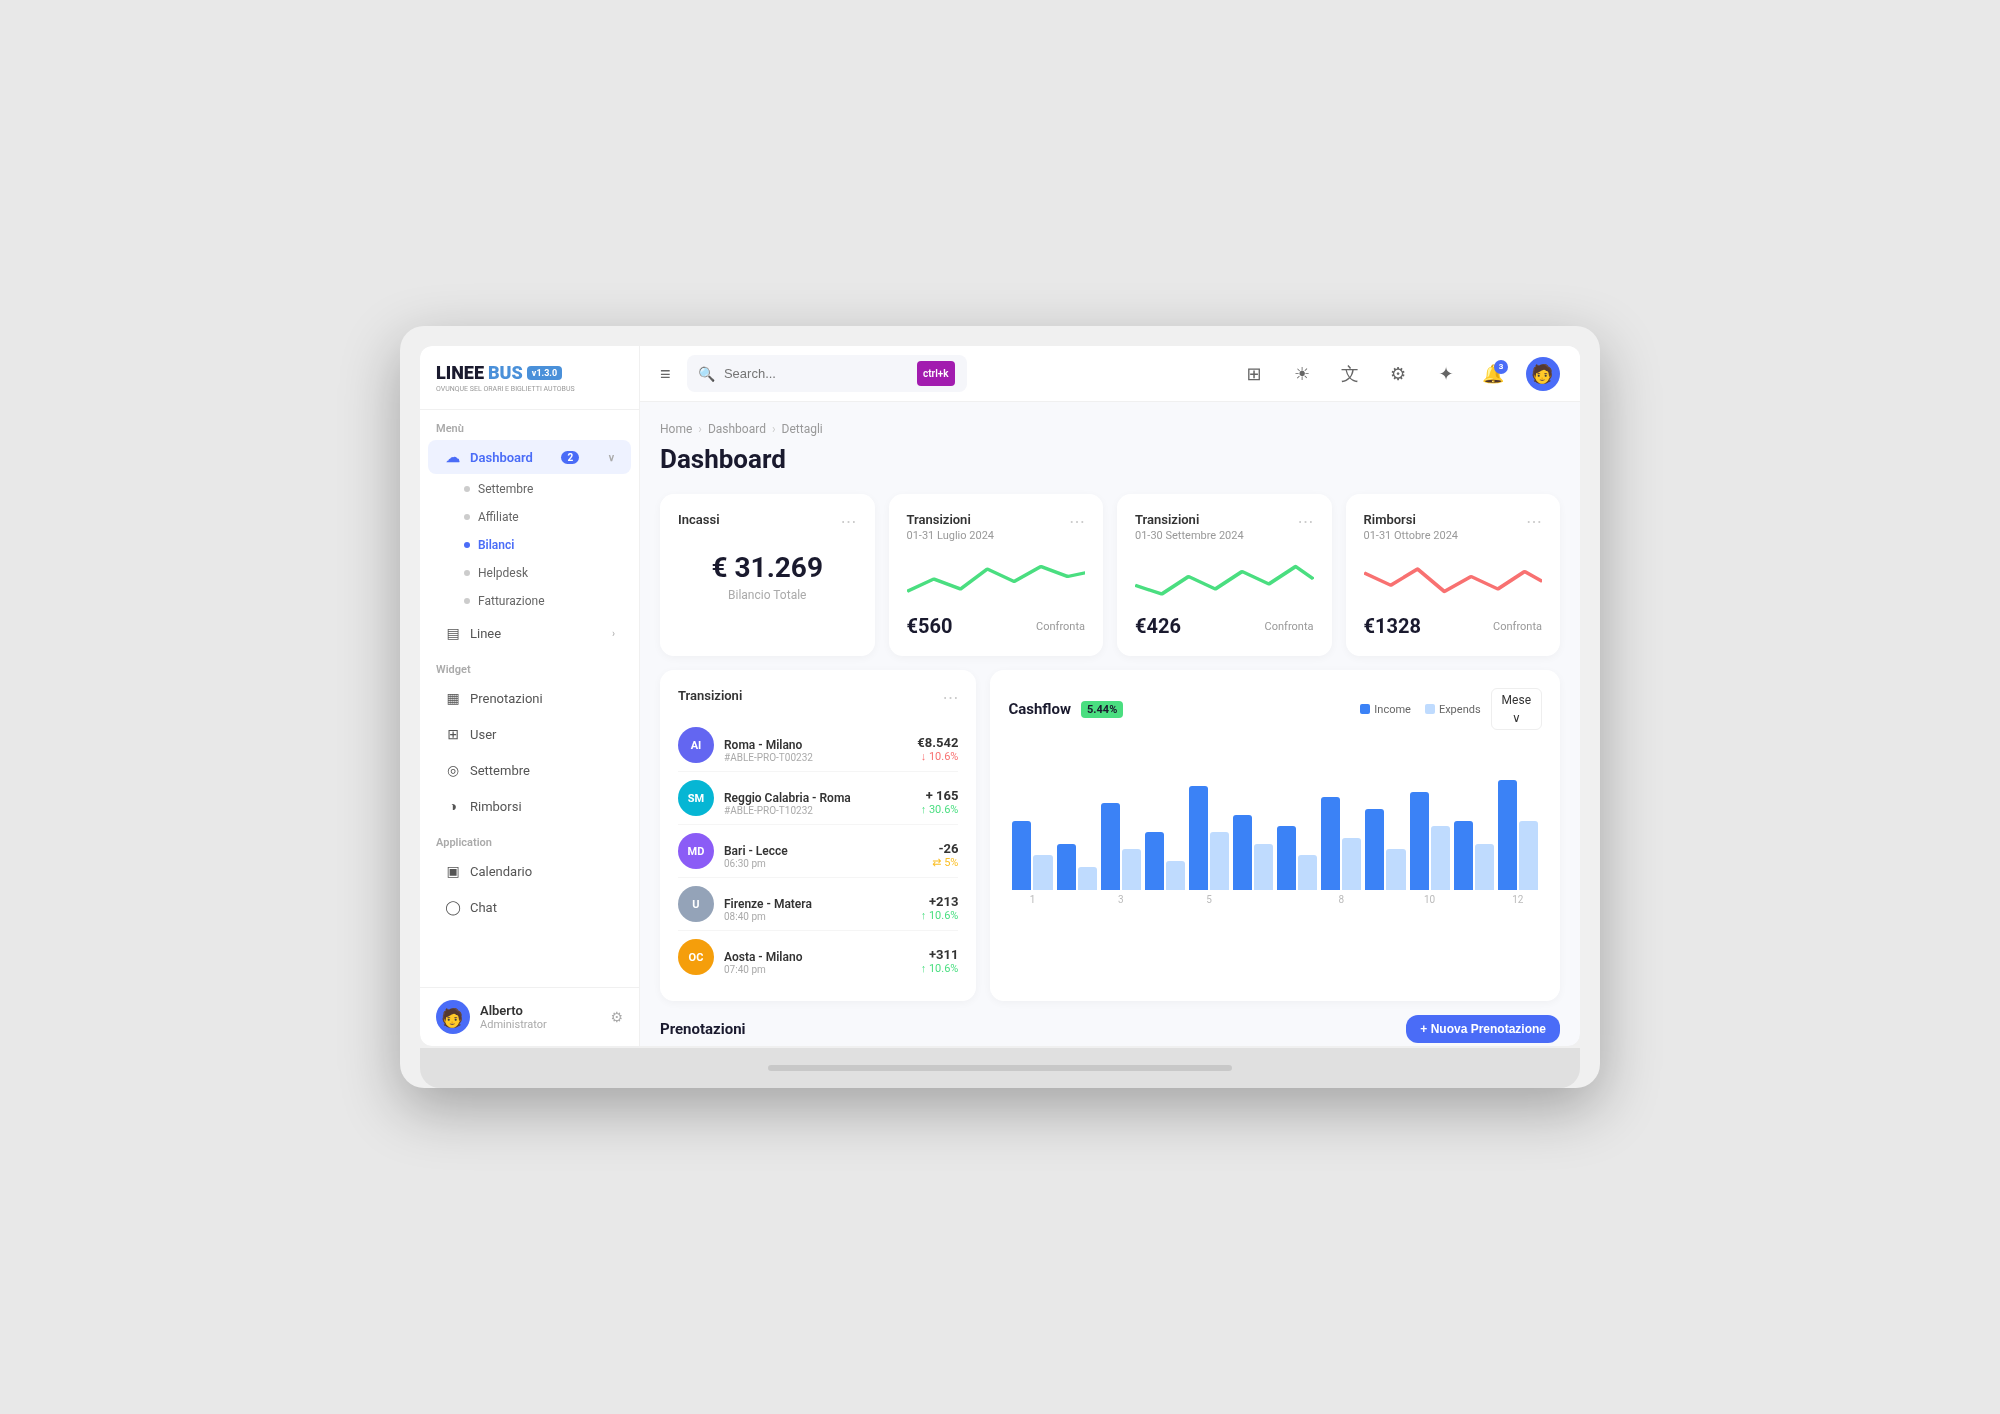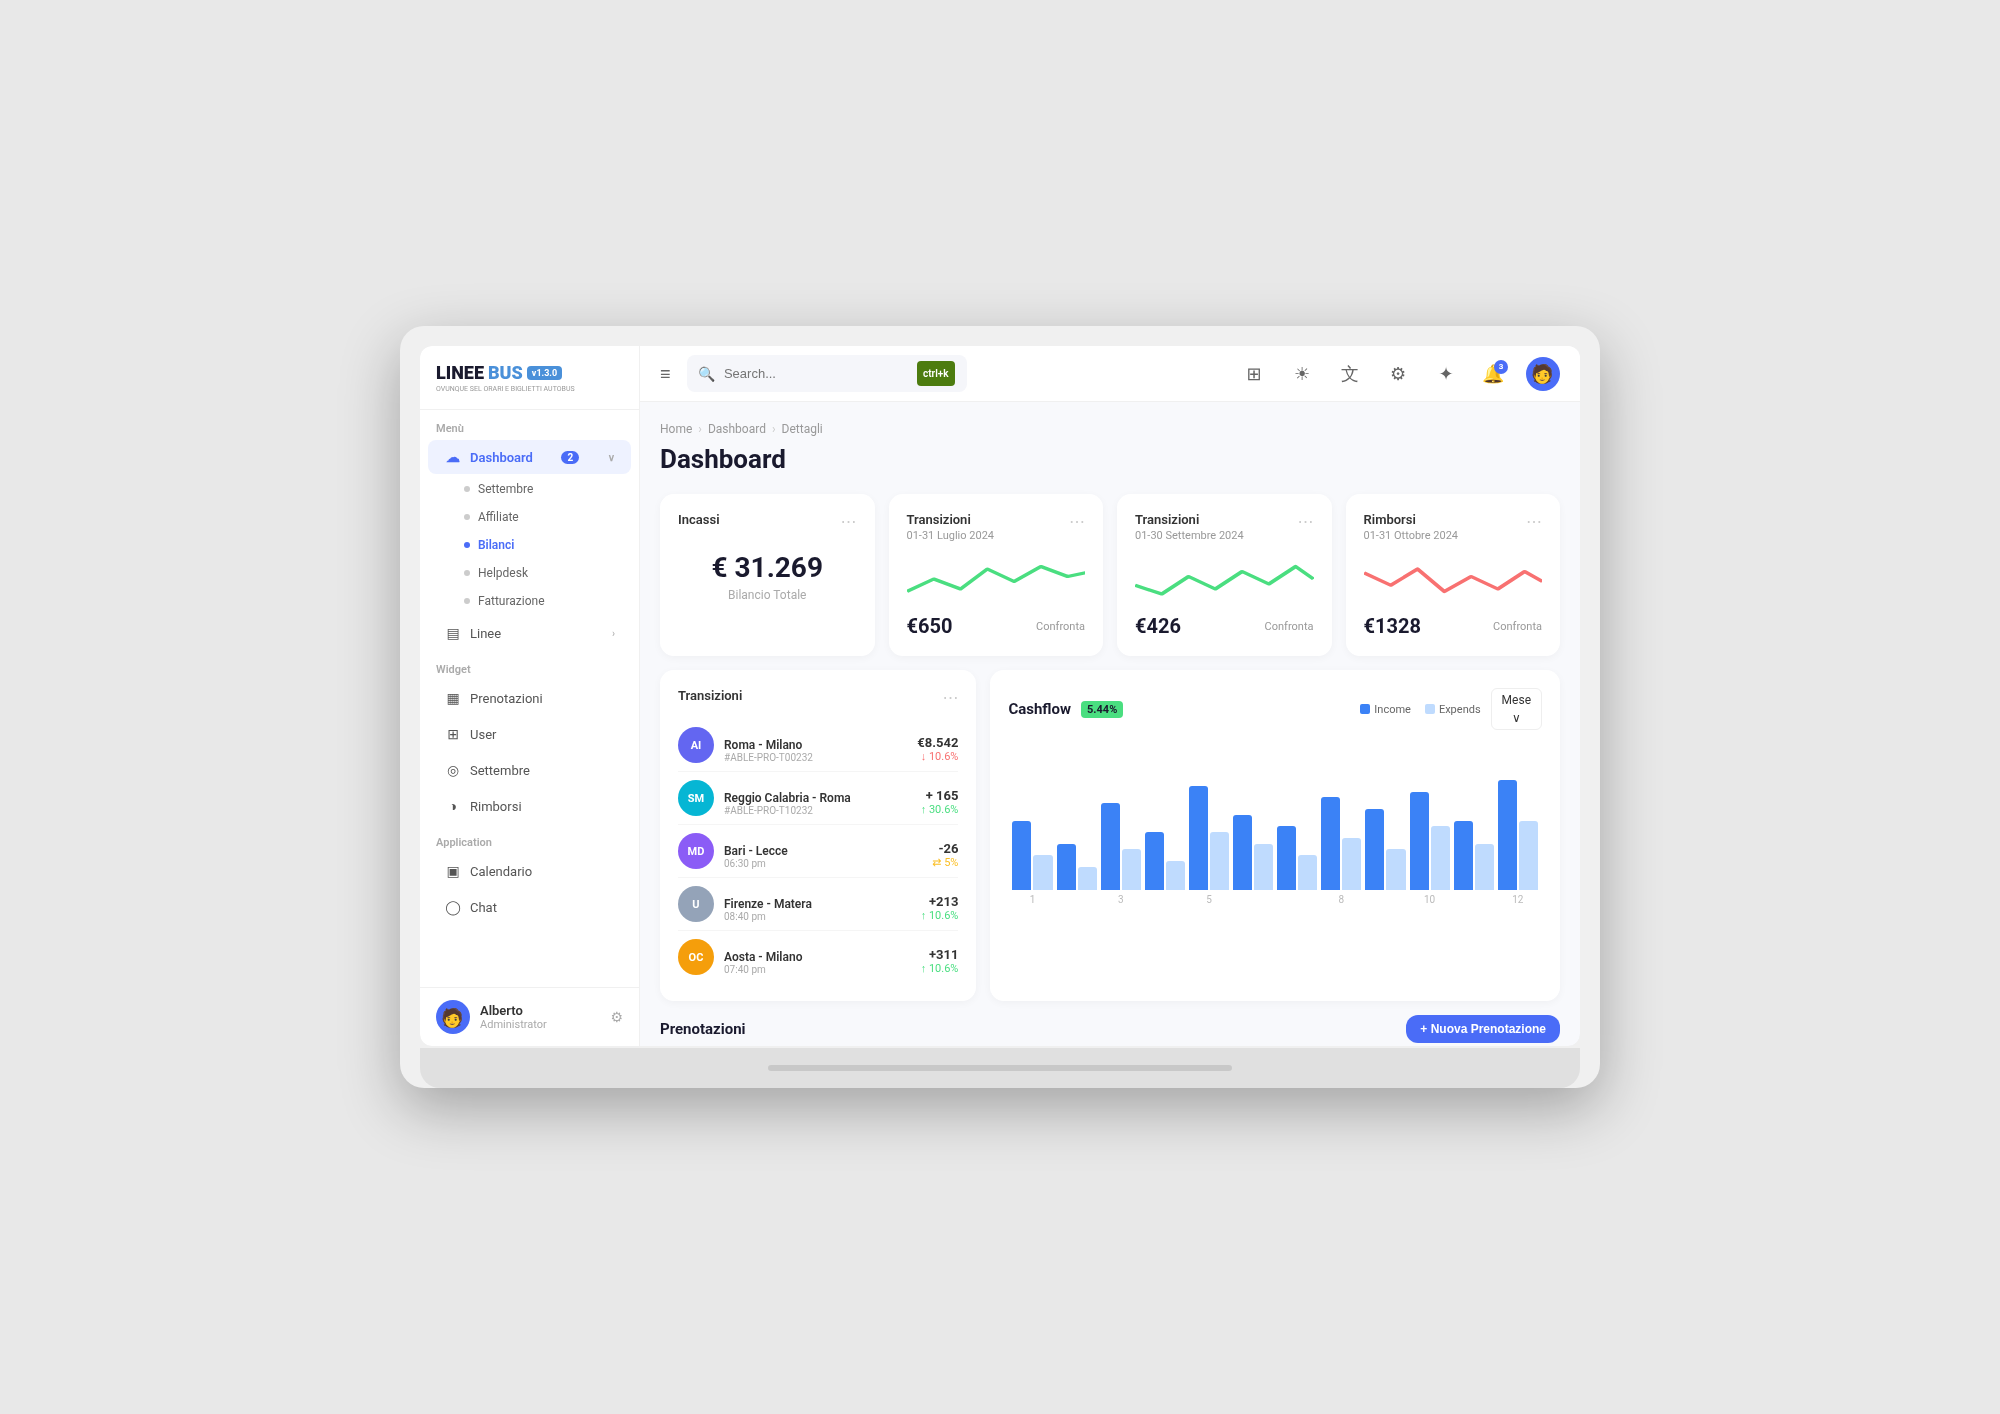--- a/index.html
+++ b/index.html
@@ -173,21 +173,21 @@
     }
     .search-bar input {
       border: none;
       background: none;
       outline: none;
       font-size: 13px;
       color: #666;
       width: 100%;
     }
     .search-shortcut {
-      background: #4d7c0f;
+      background: #a21caf;
       color: #fff;
       font-size: 10px;
       padding: 7px 6px;
       border-radius: 4px;
       font-weight: 600;
     }
     .topbar-actions {
       margin-left: auto;
       display: flex;
       align-items: center;
@@ -549,21 +549,21 @@
                 <div class="card-subtitle">01-31 Luglio 2024</div>
               </div>
               <span class="card-menu">⋯</span>
             </div>
             <div class="mini-chart">
               <svg viewBox="0 0 100 40" preserveAspectRatio="none">
                 <polyline points="0,30 15,20 30,28 45,12 60,22 75,10 90,18 100,15" fill="none" stroke="#4ade80" stroke-width="2.5" stroke-linejoin="round"></polyline>
               </svg>
             </div>
             <div style="display:flex;justify-content:space-between;align-items:center">
-              <span class="card-value">€650</span>
+              <span class="card-value">€560</span>
               <span class="card-compare">Confronta</span>
             </div>
           </div>
 
           <div class="card">
             <div class="card-header">
               <div>
                 <div class="card-title">Transizioni</div>
                 <div class="card-subtitle">01-30 Settembre 2024</div>
               </div>

